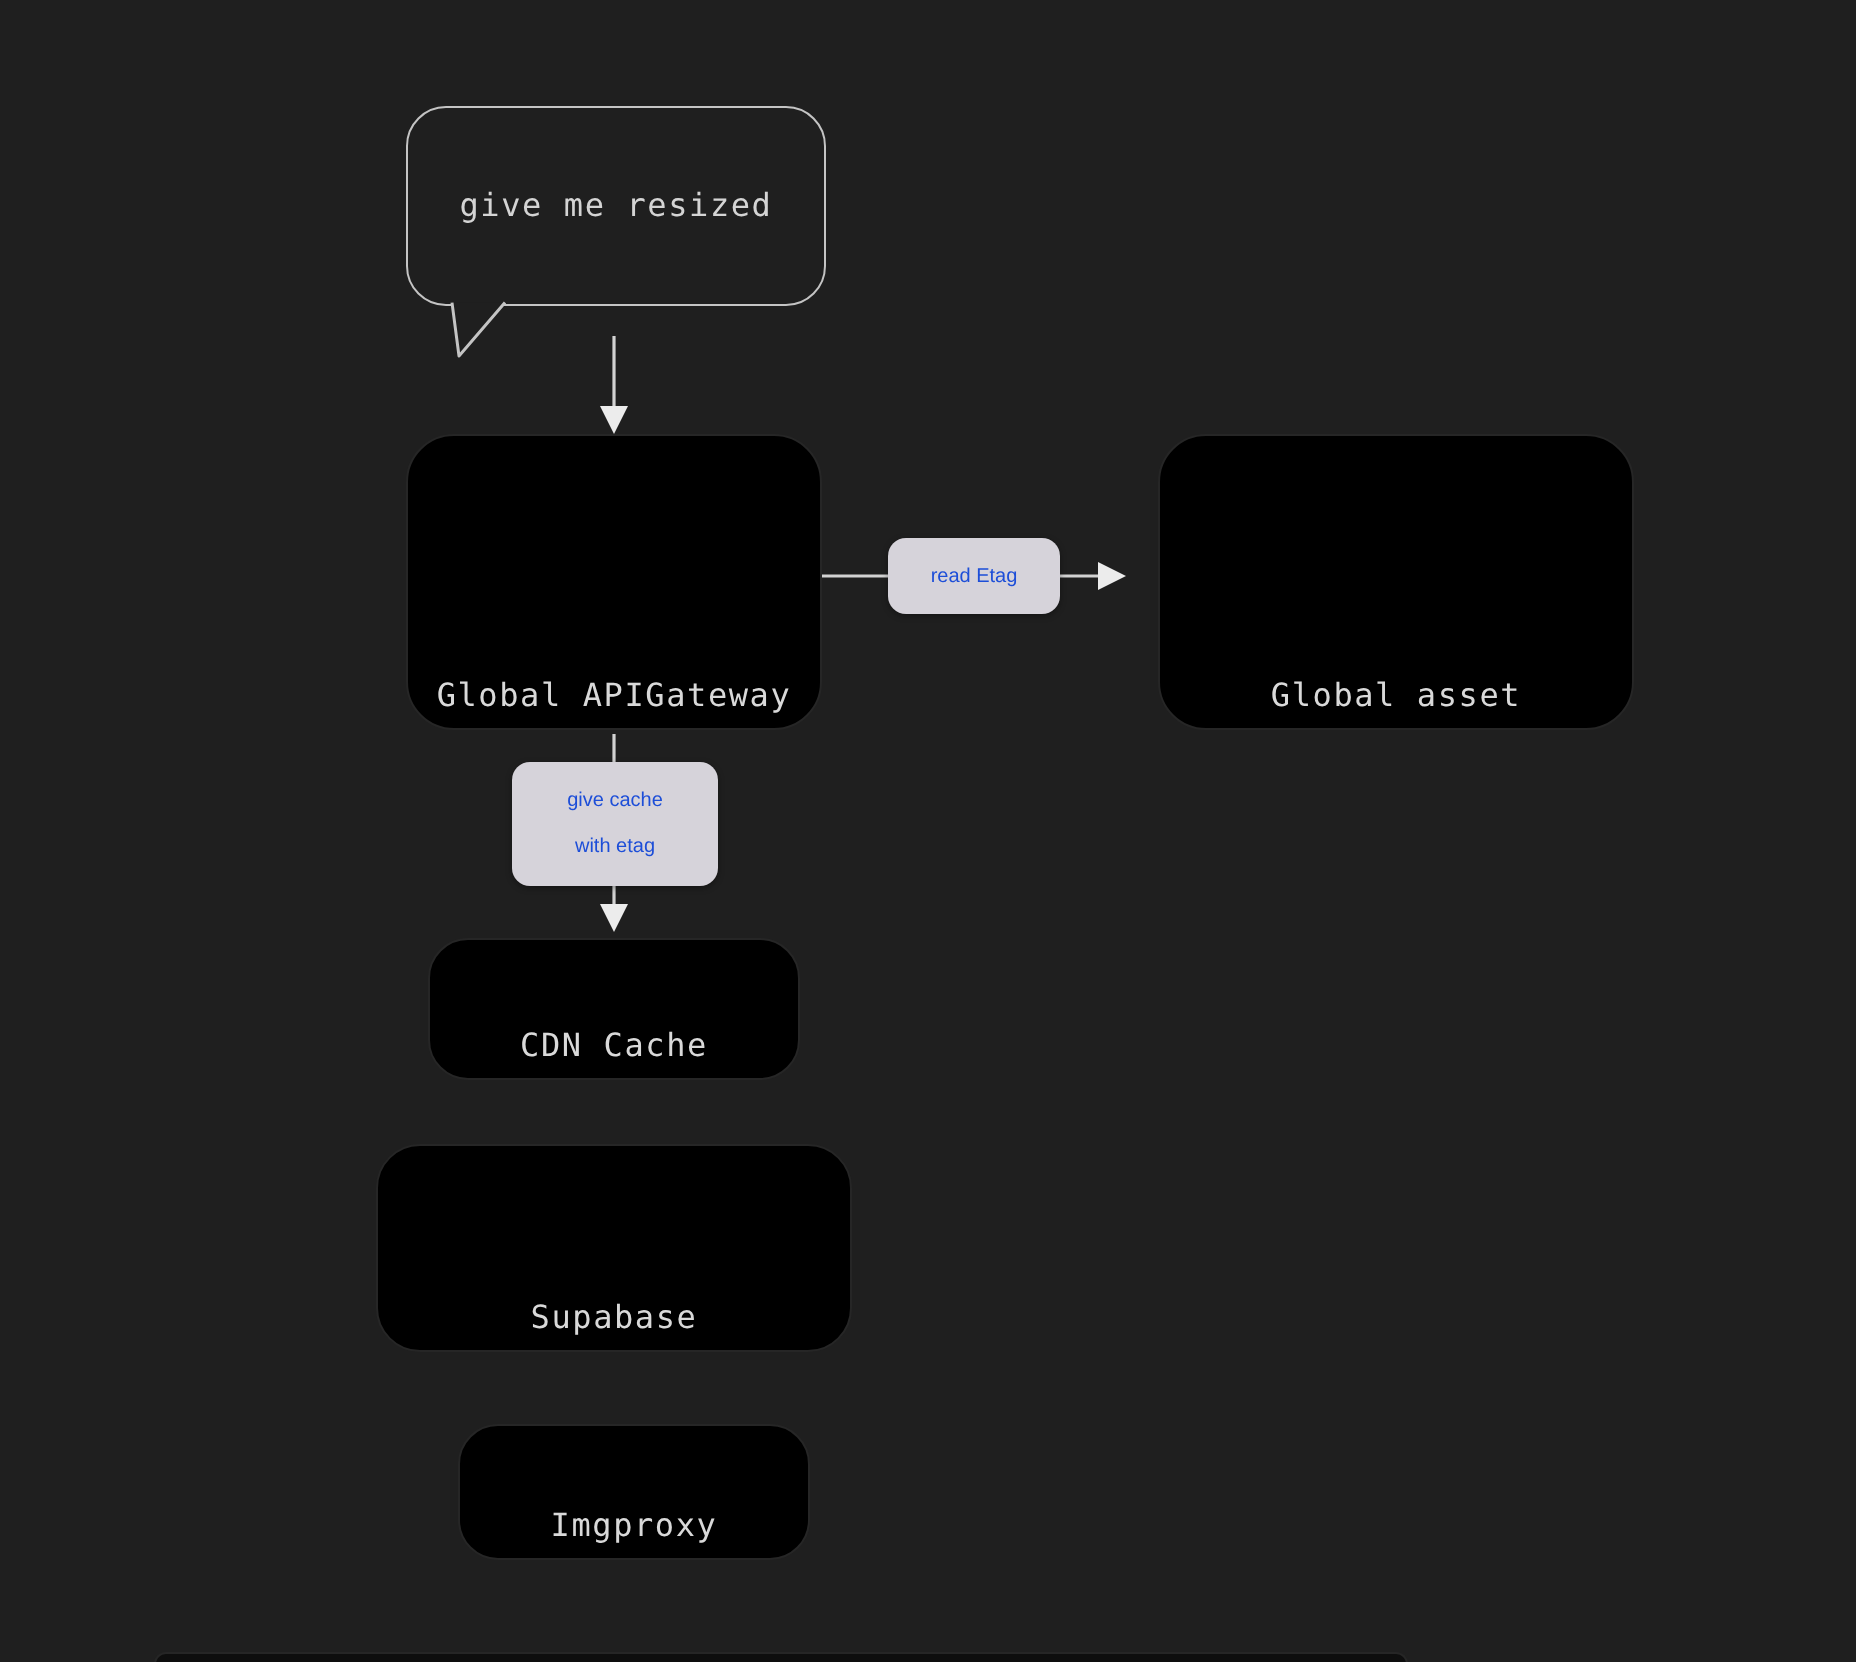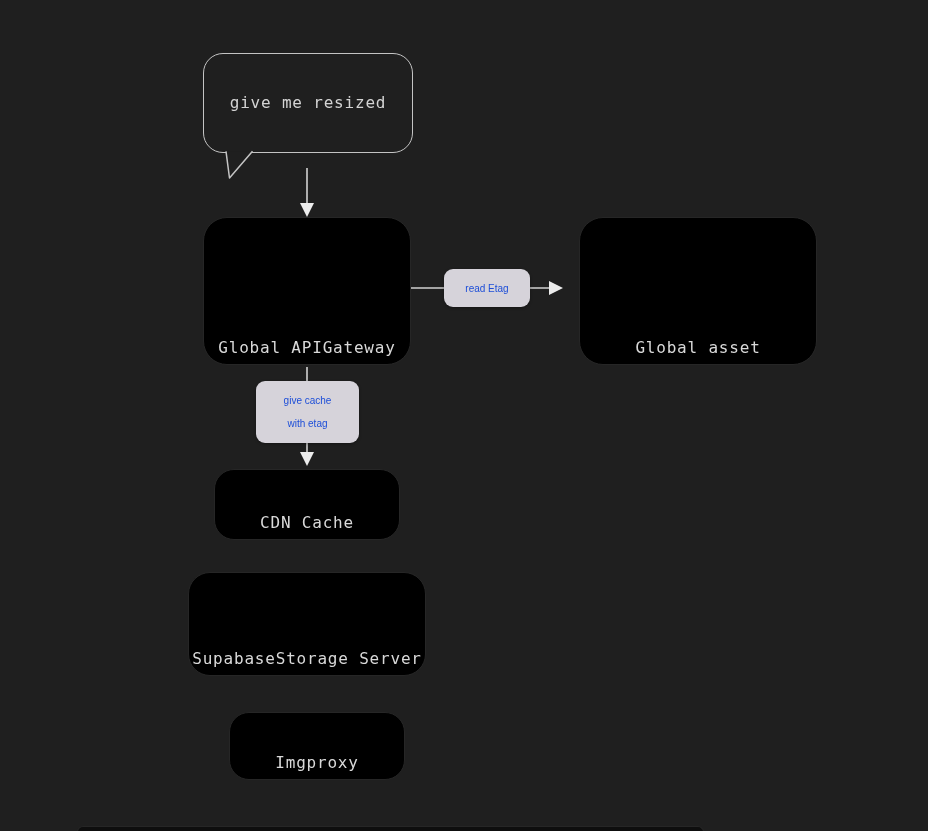--- a/index.html
+++ b/index.html
@@ -116,21 +116,20 @@
   <div class="node" id="node-metadata">
     <div>Global asset</div>
   </div>
 
   <div class="node" id="node-cdn">
     <div>CDN Cache</div>
   </div>
 
   <div class="node" id="node-supabase">
     <div>Supabase</div>
-    <div>Storage Server</div>
   </div>
 
   <div class="node" id="node-imgproxy">
     <div>Imgproxy</div>
   </div>
 
   <div class="edge-label" id="label-read-etag">
     <div>read Etag</div>
   </div>
 

